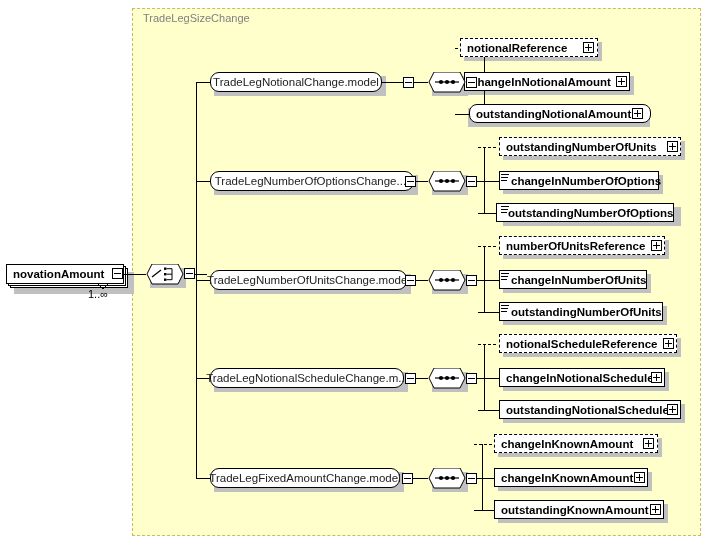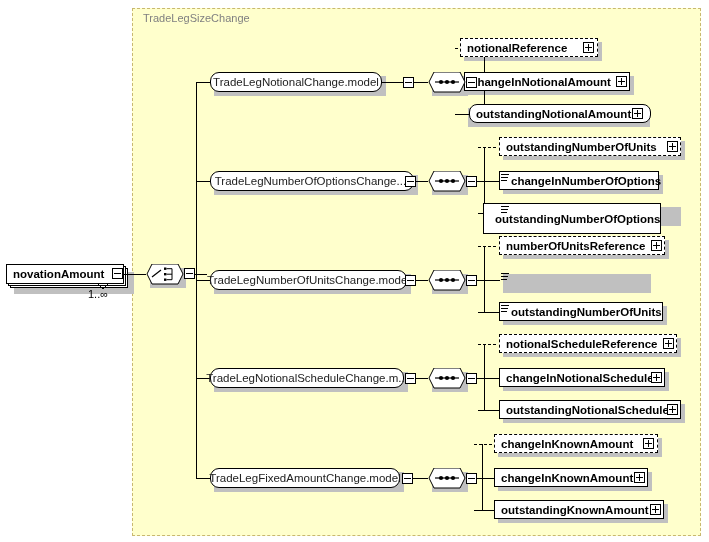--- a/index.html
+++ b/index.html
@@ -268,21 +268,21 @@
     <span class="label">changeInNumberOfOptions</span>
   </div>
   <div class="stmark" style="left:501px;top:174px;">
       <i></i>
       <i></i>
       <i></i>
     </div>
 
   <div class="ln h" style="left:478px;top:213px;width:22px;"></div>
   <div class="shadow" style="left:503px;top:207px;width:178px;height:19px;"></div>
-  <div class="node elem" style="left:483px;top:203px;width:178px;height:31px;padding-left:11px;">
+  <div class="node elem" style="left:496px;top:203px;width:178px;height:19px;padding-left:11px;">
     <span class="label">outstandingNumberOfOptions</span>
   </div>
   <div class="stmark" style="left:501px;top:206px;">
       <i></i>
       <i></i>
       <i></i>
     </div>
 
   <div class="ln h" style="left:196px;top:280px;width:14px;"></div>
   <div class="shadow" style="left:214px;top:274px;width:197px;height:20px;"></div>
@@ -307,20 +307,23 @@
 
   <div class="ln dash-h" style="left:478px;top:246px;width:18px;"></div>
   <div class="shadow" style="left:503px;top:240px;width:166px;height:19px;"></div>
   <div class="node elem optional" style="left:499px;top:236px;width:166px;height:19px;">
     <span class="label">numberOfUnitsReference</span>
   </div>
   <div class="exp plus" style="left:651px;top:240px;"></div>
 
   <div class="ln h" style="left:478px;top:280px;width:22px;"></div>
   <div class="shadow" style="left:503px;top:274px;width:148px;height:19px;"></div>
+  <div class="node elem" style="left:499px;top:270px;width:148px;height:19px;padding-left:11px;">
+    <span class="label">changeInNumberOfUnits</span>
+  </div>
   <div class="stmark" style="left:501px;top:273px;">
       <i></i>
       <i></i>
       <i></i>
     </div>
 
   <div class="ln h" style="left:478px;top:312px;width:22px;"></div>
   <div class="shadow" style="left:503px;top:306px;width:164px;height:19px;"></div>
   <div class="node elem" style="left:499px;top:302px;width:164px;height:19px;padding-left:11px;">
     <span class="label">outstandingNumberOfUnits</span>

